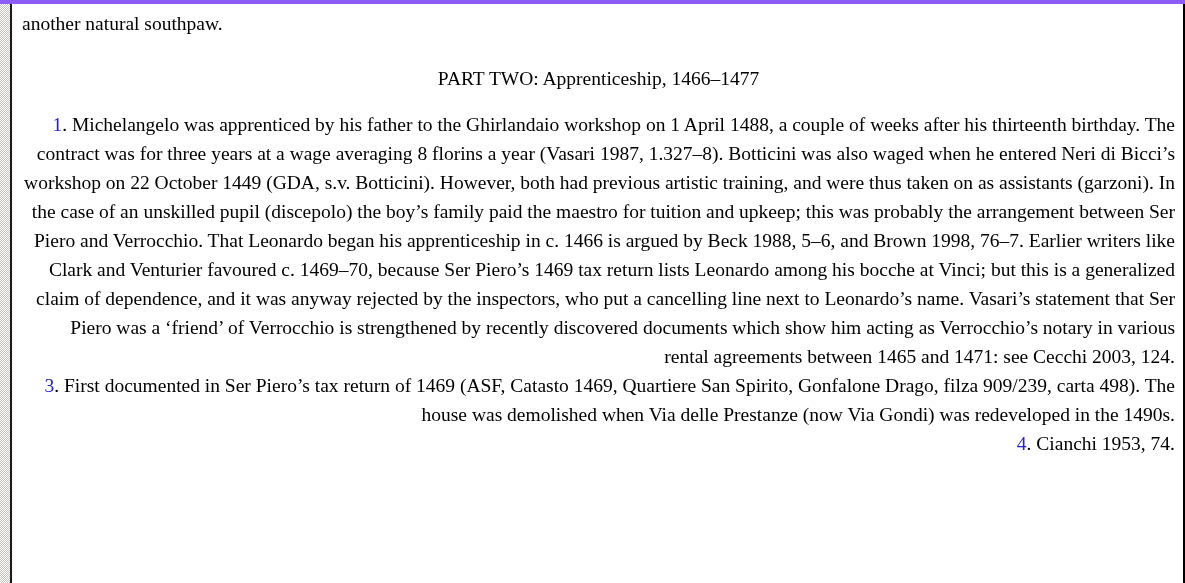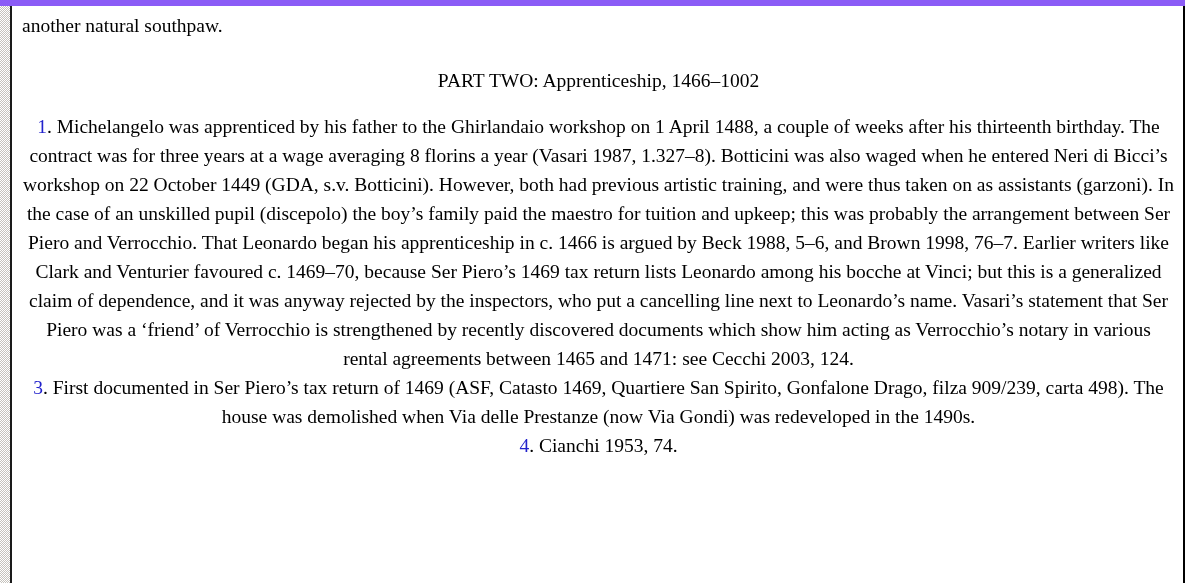--- a/index.html
+++ b/index.html
@@ -2,21 +2,21 @@
 <html><head>
 <meta charset="utf-8">
 <style>
   html, body { margin: 0; padding: 0; background: #fff; }
   body {
     width: 1185px; height: 583px; overflow: hidden;
     font-family: "Liberation Serif", "DejaVu Serif", serif;
   }
   .window {
     display: flex; width: 1185px; height: 583px; box-sizing: border-box;
-    border-top: 6px solid #8b5cf6;
+    border-top: 4px solid #8b5cf6;
   }
   .edge-grip {
     width: 10px; flex: 0 0 10px; background-color: #ffffff;
     background-image:
       linear-gradient(45deg, #c6c3bd 25%, transparent 25%, transparent 75%, #c6c3bd 75%),
       linear-gradient(45deg, #c6c3bd 25%, transparent 25%, transparent 75%, #c6c3bd 75%);
     background-position: 0 0, 1px 1px;
     background-size: 2px 2px;
   }
   .edge-line { width: 2px; flex: 0 0 2px; background: #1a1a1a; }
@@ -25,34 +25,34 @@
     border-right: 2px solid #000;
     padding: 5px 8px 0 10px;
     font-size: 19.5px; line-height: 29px; color: #000;
     overflow: hidden;
   }
   .first-line { margin: 0; }
   .part-heading {
     margin: 26px 0 17px 0; text-align: center;
     font-size: 19.5px; font-weight: normal;
   }
-  .note { margin: 0; text-align: center; }
+  .note { margin: 0; text-align: right; }
   .note-num { color: #2222cc; }
 </style>
 </head>
 <body>
 
 <div class="window">
   <div class="edge-grip"></div>
   <div class="edge-line"></div>
   <div class="content">
 
     <p class="first-line">another natural southpaw.</p>
 
-    <h2 class="part-heading">PART TWO: Apprenticeship, 1466–1002</h2>
+    <h2 class="part-heading">PART TWO: Apprenticeship, 1466–1477</h2>
 
     <p class="note"><span class="note-num">1</span><span>. </span><span>Michelangelo was apprenticed by his father to the Ghirlandaio workshop on 1 April 1488, a couple of weeks after his thirteenth birthday. The contract was for three years at a wage averaging 8 florins a year (Vasari 1987, 1.327–8). Botticini was also waged when he entered Neri di Bicci’s workshop on 22 October 1449 (GDA, s.v. Botticini). However, both had previous artistic training, and were thus taken on as assistants (garzoni). In the case of an unskilled pupil (discepolo) the boy’s family paid the maestro for tuition and upkeep; this was probably the arrangement between Ser Piero and Verrocchio. That Leonardo began his apprenticeship in c. 1466 is argued by Beck 1988, 5–6, and Brown 1998, 76–7. Earlier writers like Clark and Venturier favoured c. 1469–70, because Ser Piero’s 1469 tax return lists Leonardo among his bocche at Vinci; but this is a generalized claim of dependence, and it was anyway rejected by the inspectors, who put a cancelling line next to Leonardo’s name. Vasari’s statement that Ser Piero was a ‘friend’ of Verrocchio is strengthened by recently discovered documents which show him acting as Verrocchio’s notary in various rental agreements between 1465 and 1471: see Cecchi 2003, 124.</span></p>
 
 
     <p class="note"><span class="note-num">3</span><span>. </span><span>First documented in Ser Piero’s tax return of 1469 (ASF, Catasto 1469, Quartiere San Spirito, Gonfalone Drago, filza 909/239, carta 498). The house was demolished when Via delle Prestanze (now Via Gondi) was redeveloped in the 1490s.</span></p>
 
     <p class="note"><span class="note-num">4</span><span>. </span><span>Cianchi 1953, 74.</span></p>
 
 
 

